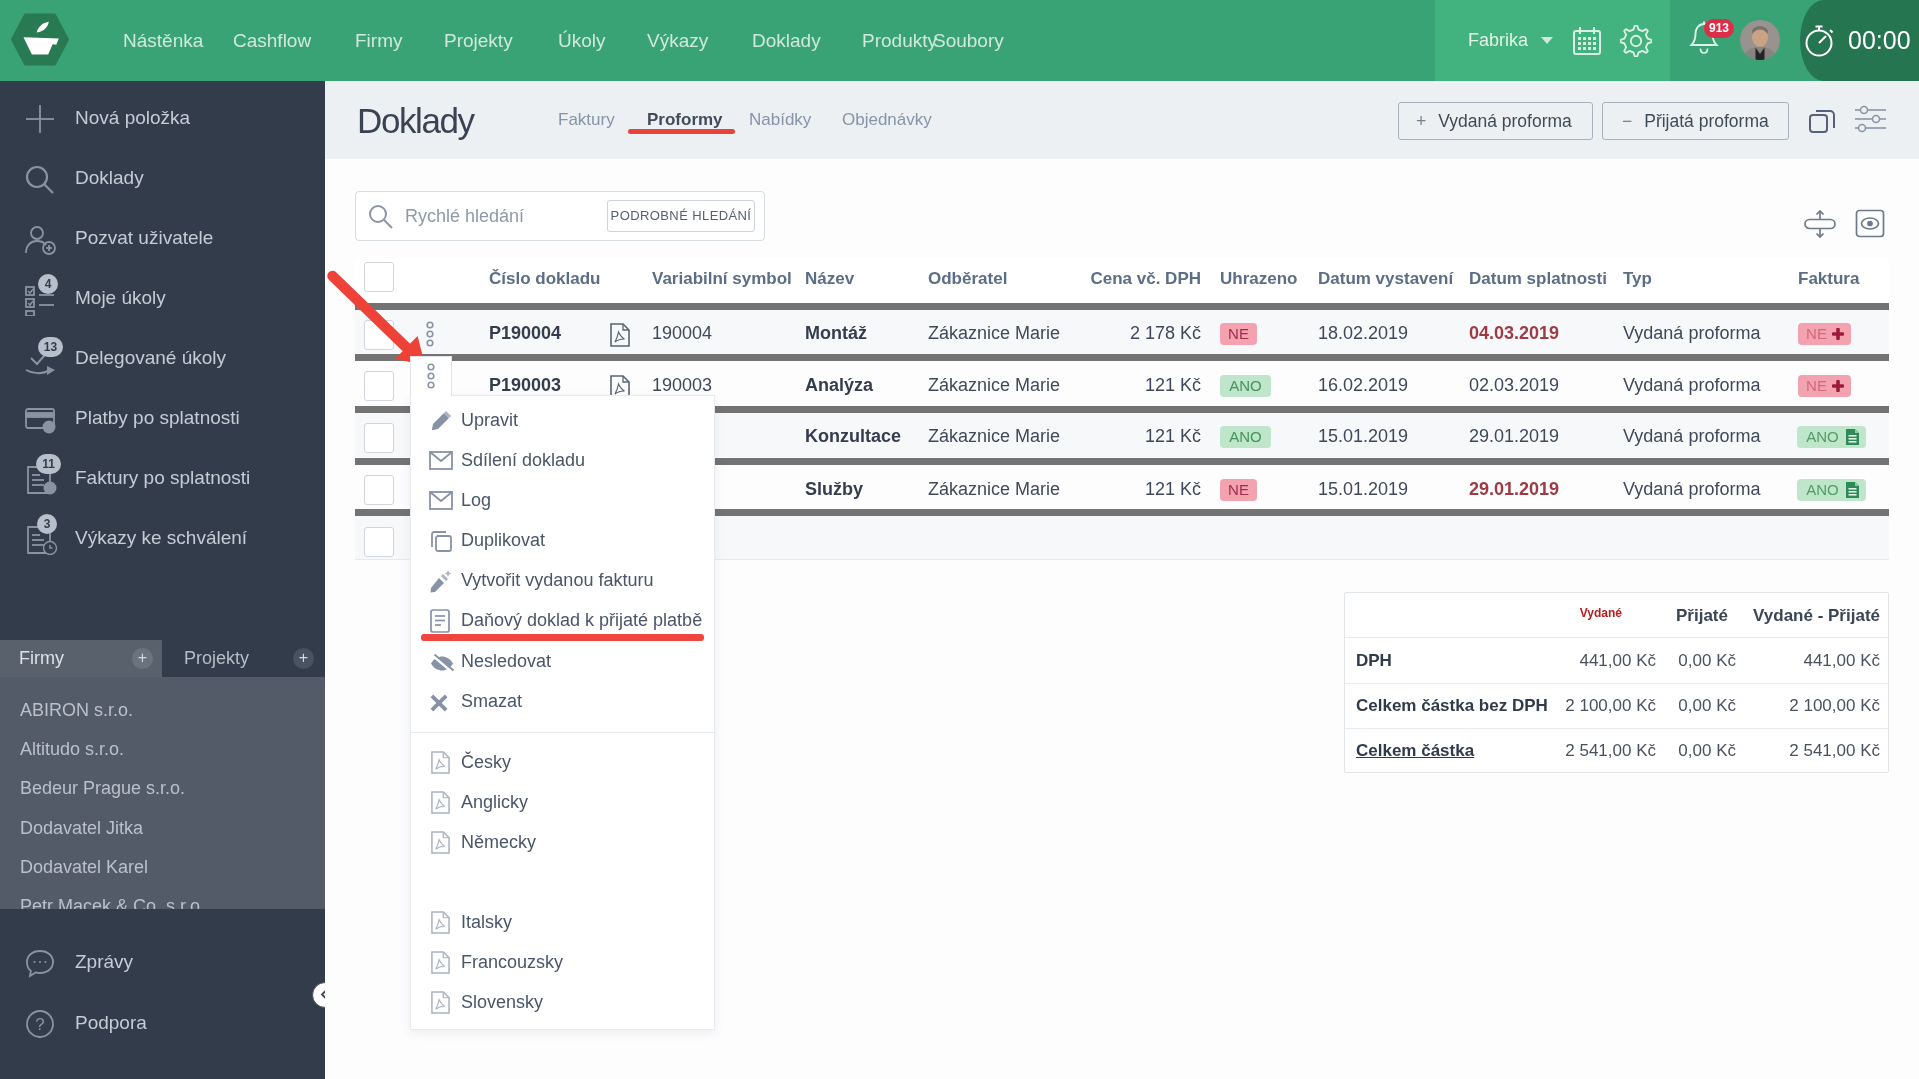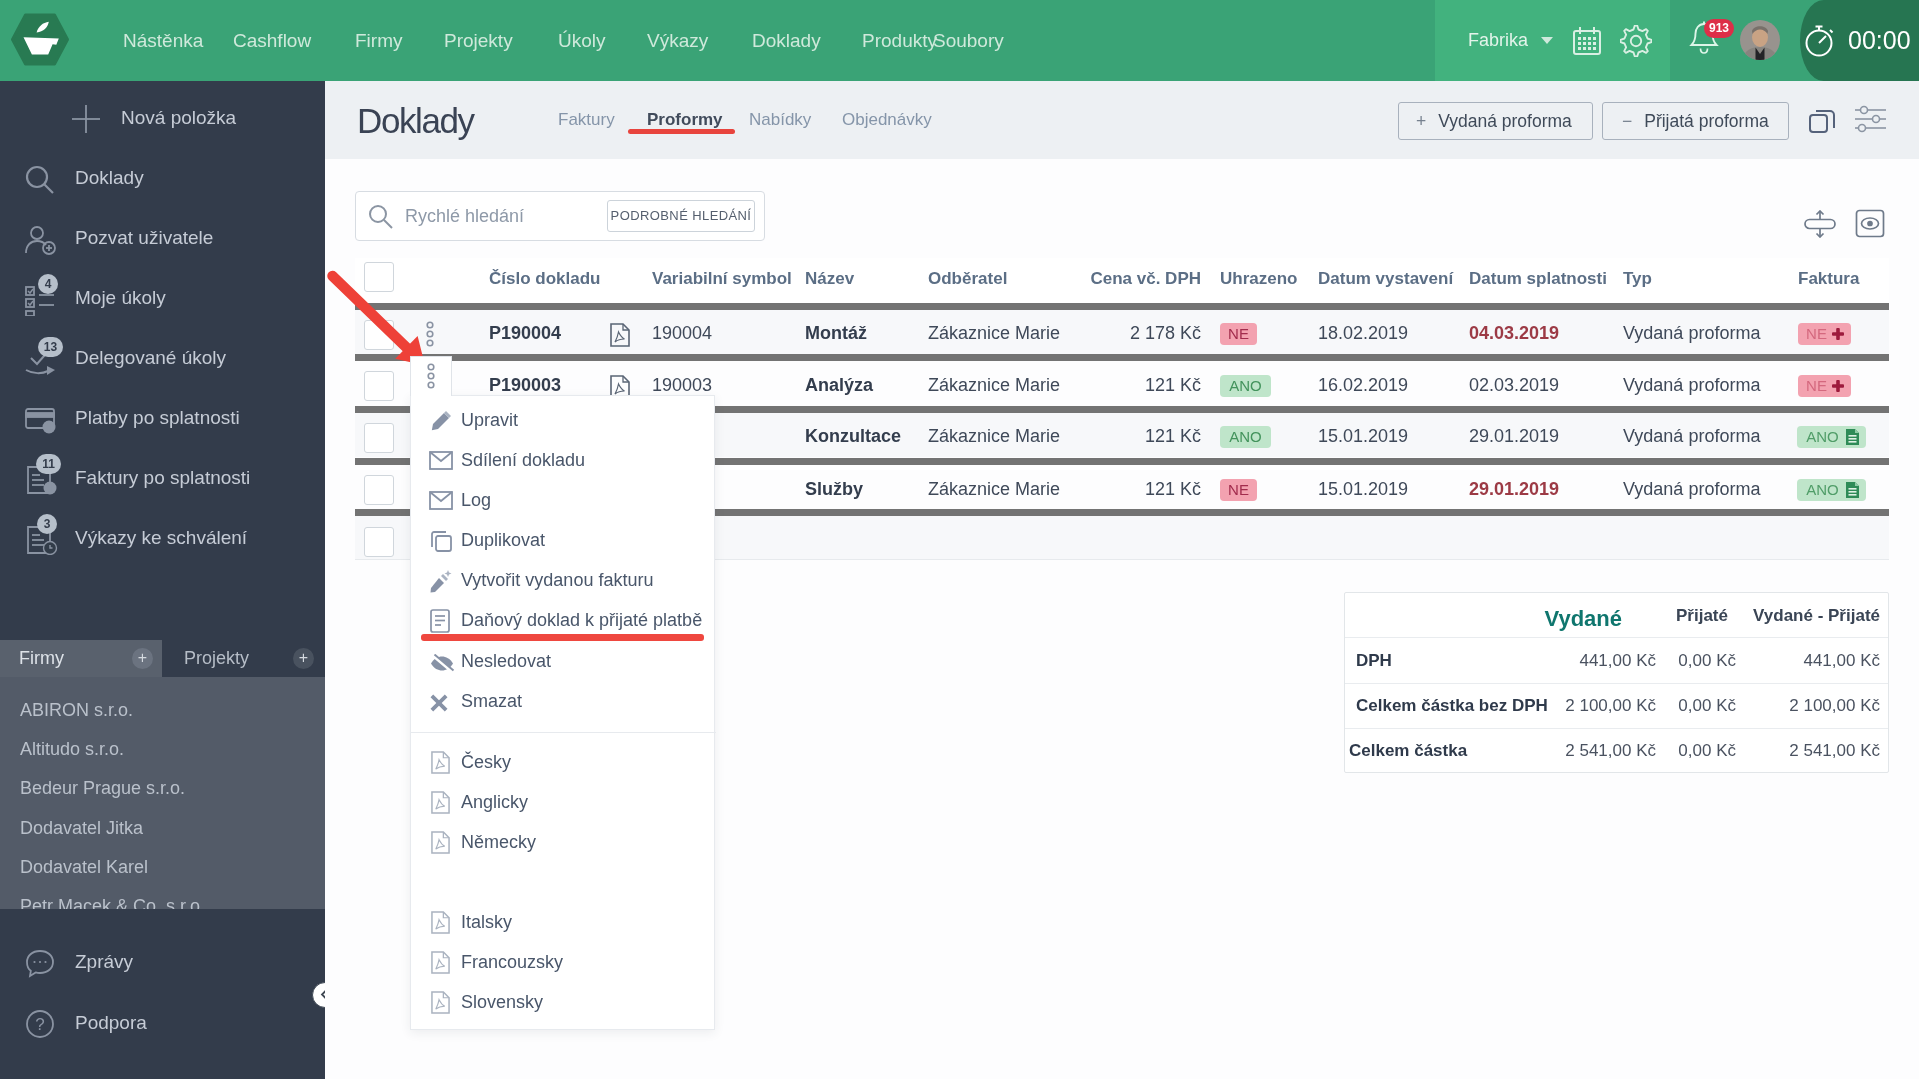--- a/index.html
+++ b/index.html
@@ -145,21 +145,21 @@
   <svg class="abs" style="left:1803px;top:25px;" width="32" height="33" viewBox="0 0 32 33" fill="none" stroke="#ffffff" stroke-width="2">
     <circle cx="16" cy="18" r="12.5"></circle>
     <line x1="16" y1="1.5" x2="16" y2="5.5"></line>
     <line x1="12.5" y1="1.5" x2="19.5" y2="1.5"></line>
     <line x1="27" y1="5" x2="29.5" y2="7.5"></line>
     <line x1="16" y1="18" x2="23" y2="11"></line>
   </svg>
   <div id="timetxt">00:00</div>
 </div>
 <div id="sidebar">
-  <div class="sitem" style="top:23px;margin-left:46px;">
+  <div class="sitem" style="top:23px;">
       <div class="txt">Nová položka</div>
     <svg class="abs" style="left:24px;top:-1px;" width="32" height="32" viewBox="0 0 32 32" stroke="#8a93a2" stroke-width="1.8" fill="none">
         <line x1="16" y1="2" x2="16" y2="30"></line>
         <line x1="2" y1="16" x2="30" y2="16"></line>
       </svg>
     </div>
   <div class="sitem" style="top:83px;">
       <div class="txt">Doklady</div>
     <svg class="abs" style="left:24px;top:0px;" width="32" height="32" viewBox="0 0 32 32" stroke="#8a93a2" stroke-width="2.2" fill="none">
         <circle cx="13" cy="13" r="10"></circle>
@@ -402,38 +402,38 @@
         <rect x="2.5" y="9" width="8" height="1.6" fill="#dff1e5"></rect>
         <rect x="2.5" y="12" width="8" height="1.6" fill="#dff1e5"></rect>
       </svg></div>
 </div>
 <div class="trow zebra" style="top:509px; border-bottom:1px solid #e7eaed;">
   <div class="cb" style="top:11px;"></div>
 </div>
 
 <div id="summary">
   <div class="abs" style="left:0; top:0; width:543px; height:45px; border-bottom:1px solid #e9ecef;">
-    <div class="abs" style="left:100px; top:13px; width:177px; text-align:right; font-size:22px; font-weight:bold; color:#0f766e;">Vydané</div>
+    <div class="abs" style="left:100px; top:13px; width:177px; text-align:right; font-size:12px; font-weight:bold; color:#b91c1c;">Vydané</div>
     <div class="abs" style="left:290px; top:13px; width:93px; text-align:right; font-size:17px; font-weight:bold; color:#3a4555;">Přijaté</div>
     <div class="abs" style="left:391px; top:13px; width:144px; text-align:right; font-size:17px; font-weight:bold; color:#3a4555;">Vydané - Přijaté</div>
   </div>
   <div class="abs" style="left:0; top:45px; width:543px; height:46px; border-bottom:1px solid #e9ecef;">
     <div class="abs" style="left:11px; top:13px; font-size:17px; font-weight:bold; color:#2f3a4b;">DPH</div>
     <div class="abs" style="left:120px; top:13px; width:191px; text-align:right; font-size:17px; color:#4a5260;">441,00 Kč</div>
     <div class="abs" style="left:300px; top:13px; width:91px; text-align:right; font-size:17px; color:#4a5260;">0,00 Kč</div>
     <div class="abs" style="left:391px; top:13px; width:144px; text-align:right; font-size:17px; color:#4a5260;">441,00 Kč</div>
   </div>
   <div class="abs" style="left:0; top:91px; width:543px; height:45px; border-bottom:1px solid #e9ecef;">
     <div class="abs" style="left:11px; top:12px; font-size:17px; font-weight:bold; color:#2f3a4b;">Celkem částka bez DPH</div>
     <div class="abs" style="left:120px; top:12px; width:191px; text-align:right; font-size:17px; color:#4a5260;">2 100,00 Kč</div>
     <div class="abs" style="left:300px; top:12px; width:91px; text-align:right; font-size:17px; color:#4a5260;">0,00 Kč</div>
     <div class="abs" style="left:391px; top:12px; width:144px; text-align:right; font-size:17px; color:#4a5260;">2 100,00 Kč</div>
   </div>
   <div class="abs" style="left:0; top:136px; width:543px; height:43px;">
-    <div class="abs" style="left:4px; top:12px; font-size:17px; font-weight:bold; color:#2f3a4b;">Celkem částka</div>
+    <div class="abs" style="left:11px; top:12px; font-size:17px; font-weight:bold; color:#2f3a4b;text-decoration:underline;">Celkem částka</div>
     <div class="abs" style="left:120px; top:12px; width:191px; text-align:right; font-size:17px; color:#4a5260;">2 541,00 Kč</div>
     <div class="abs" style="left:300px; top:12px; width:91px; text-align:right; font-size:17px; color:#4a5260;">0,00 Kč</div>
     <div class="abs" style="left:391px; top:12px; width:144px; text-align:right; font-size:17px; color:#4a5260;">2 541,00 Kč</div>
   </div>
 </div>
 
 <div id="kebabcell">
   <svg class="abs" style="left:13px;top:6px;" width="14" height="28" viewBox="0 0 14 28" fill="none" stroke="#8a93a3" stroke-width="1.6">
       <circle cx="7" cy="4" r="2.8"></circle>
       <circle cx="7" cy="13" r="2.8"></circle>

